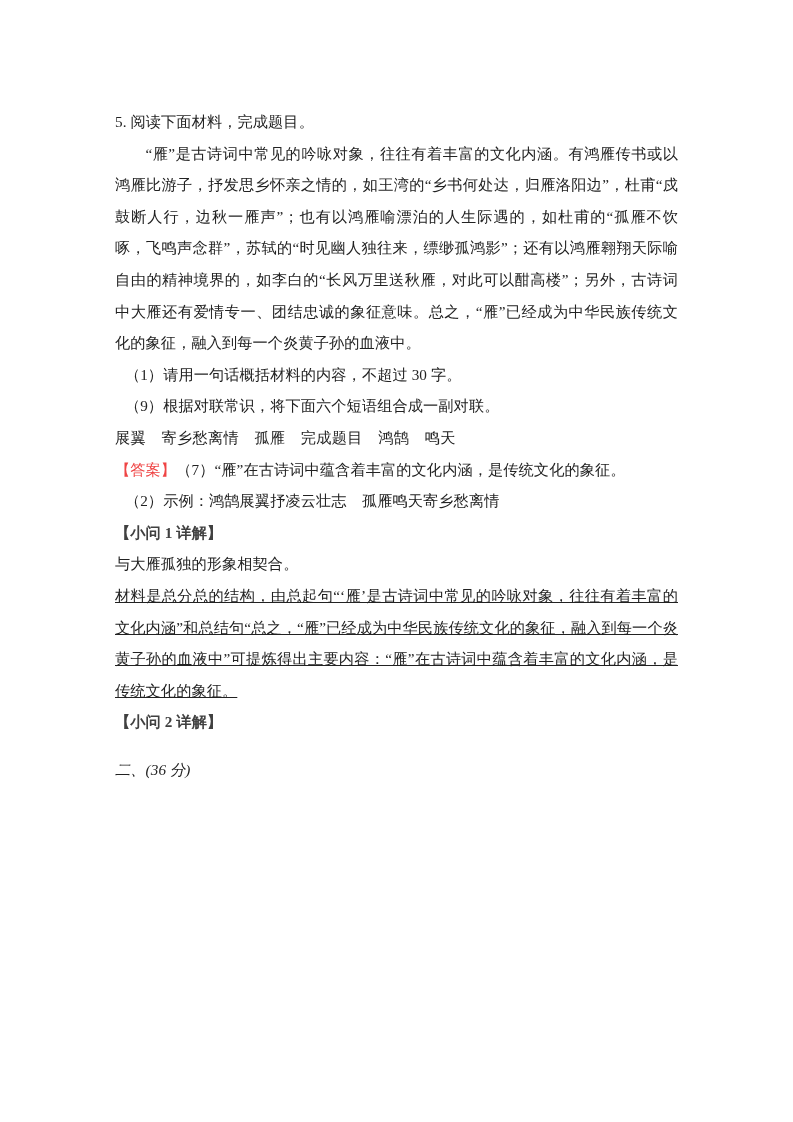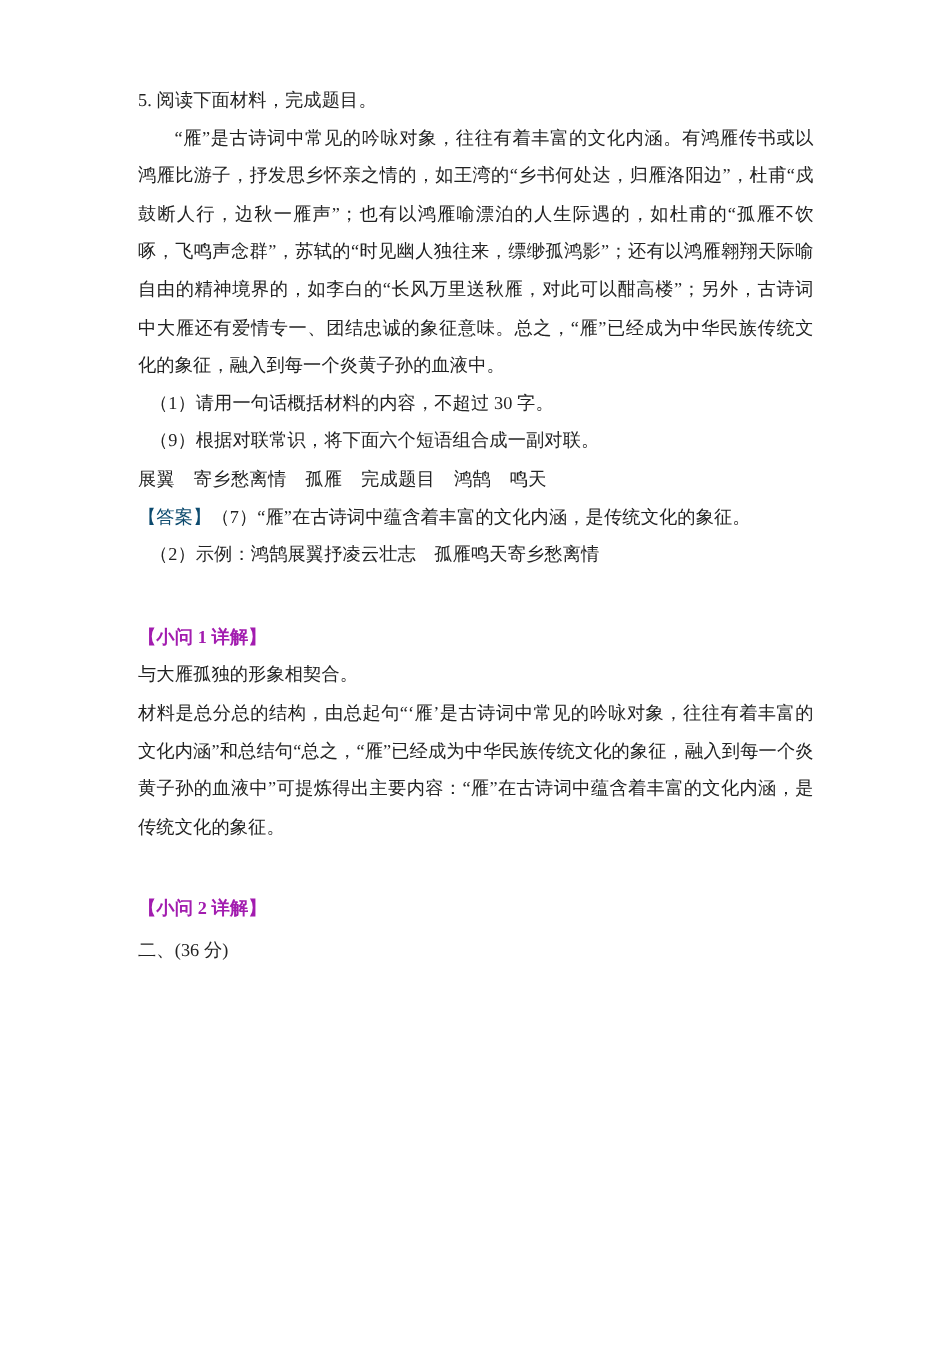--- a/index.html
+++ b/index.html
@@ -15,21 +15,21 @@
     color: #000000;
     -webkit-font-smoothing: antialiased;
   }
 
   .page {
     position: relative;
     width: 793px;
     height: 1122px;
     background: #ffffff;
     box-sizing: border-box;
-    padding: 68px 115px 0 115px;
+    padding: 106px 115px 0 115px;
   }
 
   .doc-body {
     width: 563px;
   }
 
   
   .p {
     font-size: 15.2px;
     line-height: 31.6px;
@@ -65,35 +65,36 @@
   .p-sub {
     text-indent: 0.65em;
   }
 
   .p-plain {
     text-indent: 0;
   }
 
   .p-explain-body {
     text-indent: 0;
+    text-decoration: underline;
   }
 
   .p-section {
     text-indent: 0;
-    margin-top: 3px;
+    margin-top: 16px;
+    font-style: italic;
   }
 
   .marker-blue {
-    color: #0c4a6e;
+    color: #ef4444;
   }
 
   .marker-bold {
     font-weight: bold;
-    color: #a21caf;
-    margin-top: 37px;
+    color: #404040;
   }
 </style>
 </head>
 <body>
 
 <div class="page">
   <div class="doc-body">
 
     <p class="p p-stem">5. 阅读下面材料，完成题目。</p>
 

